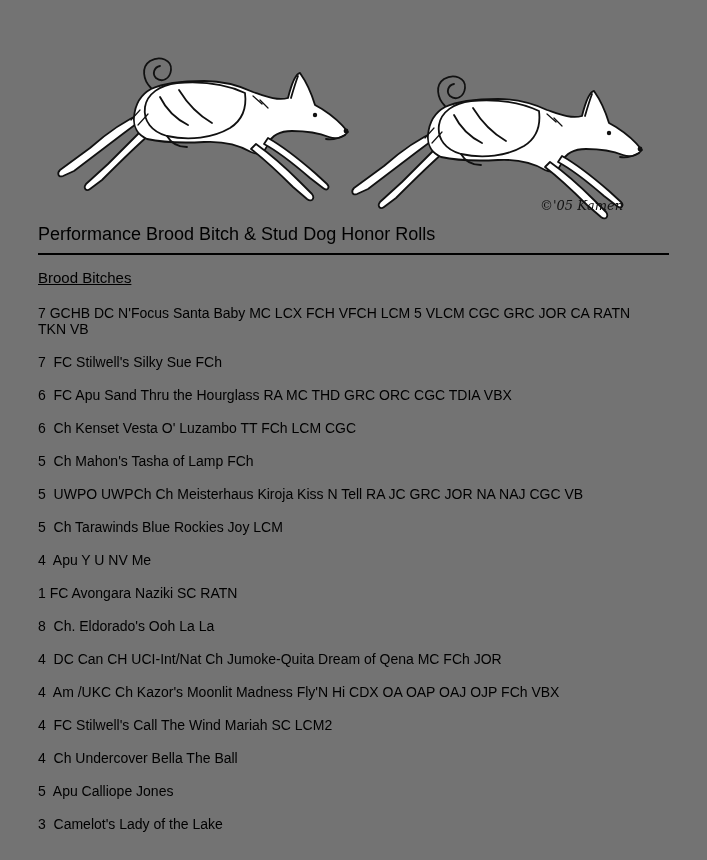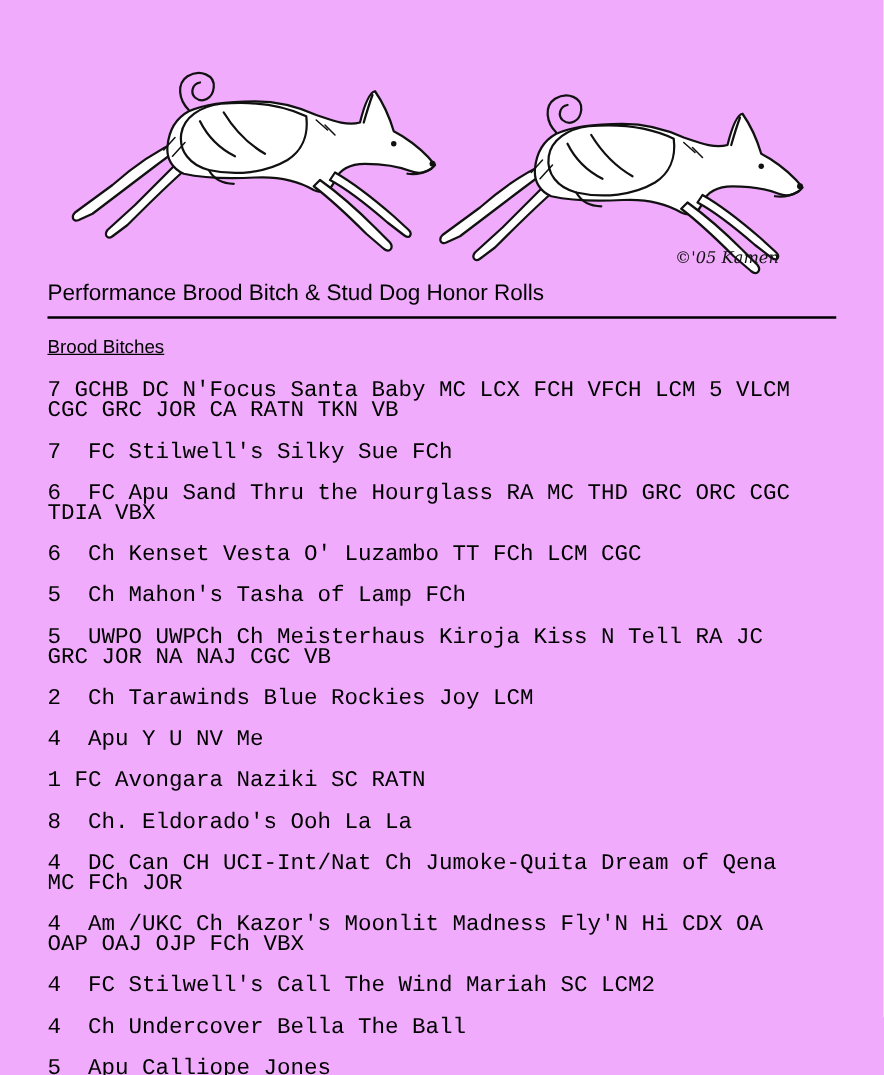--- a/index.html
+++ b/index.html
@@ -10,21 +10,21 @@
   body {
     width: 707px;
     height: 860px;
     font-family: "Liberation Sans", sans-serif;
     color: #000000;
   }
   .page {
     position: relative;
     width: 707px;
     height: 860px;
-    background: #f0abfc;
+    background: #737373;
     overflow: hidden;
   }
   .illustration {
     position: absolute;
     left: 42px;
     top: 50px;
     width: 622px;
     height: 172px;
   }
   .illustration svg { display: block; }
@@ -44,25 +44,24 @@
   .section-heading {
     font-size: 15px;
     font-weight: 400;
     text-decoration: underline;
     margin: 14px 0 19px 0;
   }
   .entries {
     max-width: 612px;
   }
   .entry {
-    font-size: 18px;
+    font-size: 14px;
     line-height: 16px;
     margin: 0 0 17px 0;
     white-space: pre-wrap;
-    font-family: Liberation Mono, monospace;
   }
   .signature-text {
     font-family: "DejaVu Serif", serif;
     font-style: italic;
   }
 </style>
 </head>
 <body>
 
 <div class="page">
@@ -105,21 +104,21 @@
   <div class="content">
     <h1 class="page-title">Performance Brood Bitch &amp; Stud Dog Honor Rolls</h1>
     <h2 class="section-heading">Brood Bitches</h2>
     <div class="entries" id="entries">
         <p class="entry">7 GCHB DC N'Focus Santa Baby MC LCX FCH VFCH LCM 5 VLCM CGC GRC JOR CA RATN TKN VB</p>
         <p class="entry">7  FC Stilwell's Silky Sue FCh</p>
         <p class="entry">6  FC Apu Sand Thru the Hourglass RA MC THD GRC ORC CGC TDIA VBX</p>
         <p class="entry">6  Ch Kenset Vesta O' Luzambo TT FCh LCM CGC</p>
         <p class="entry">5  Ch Mahon's Tasha of Lamp FCh</p>
         <p class="entry">5  UWPO UWPCh Ch Meisterhaus Kiroja Kiss N Tell RA JC GRC JOR NA NAJ CGC VB</p>
-        <p class="entry">2  Ch Tarawinds Blue Rockies Joy LCM</p>
+        <p class="entry">5  Ch Tarawinds Blue Rockies Joy LCM</p>
         <p class="entry">4  Apu Y U NV Me</p>
         <p class="entry">1 FC Avongara Naziki SC RATN</p>
         <p class="entry">8  Ch. Eldorado's Ooh La La</p>
         <p class="entry">4  DC Can CH UCI-Int/Nat Ch Jumoke-Quita Dream of Qena MC FCh JOR</p>
         <p class="entry">4  Am /UKC Ch Kazor's Moonlit Madness Fly'N Hi CDX OA OAP OAJ OJP FCh VBX</p>
         <p class="entry">4  FC Stilwell's Call The Wind Mariah SC LCM2</p>
         <p class="entry">4  Ch Undercover Bella The Ball</p>
         <p class="entry">5  Apu Calliope Jones</p>
         <p class="entry">3  Camelot's Lady of the Lake</p>
       </div>

